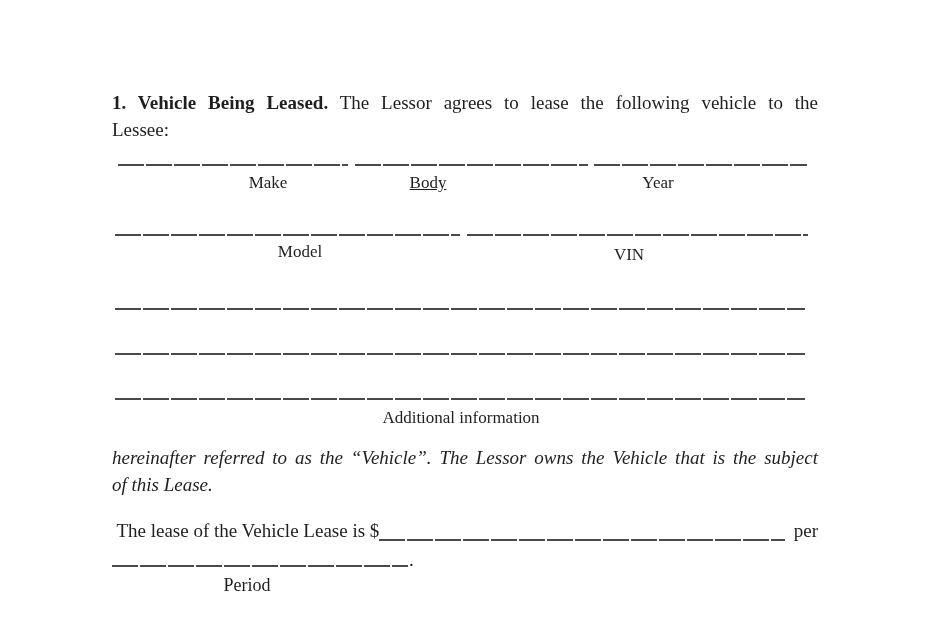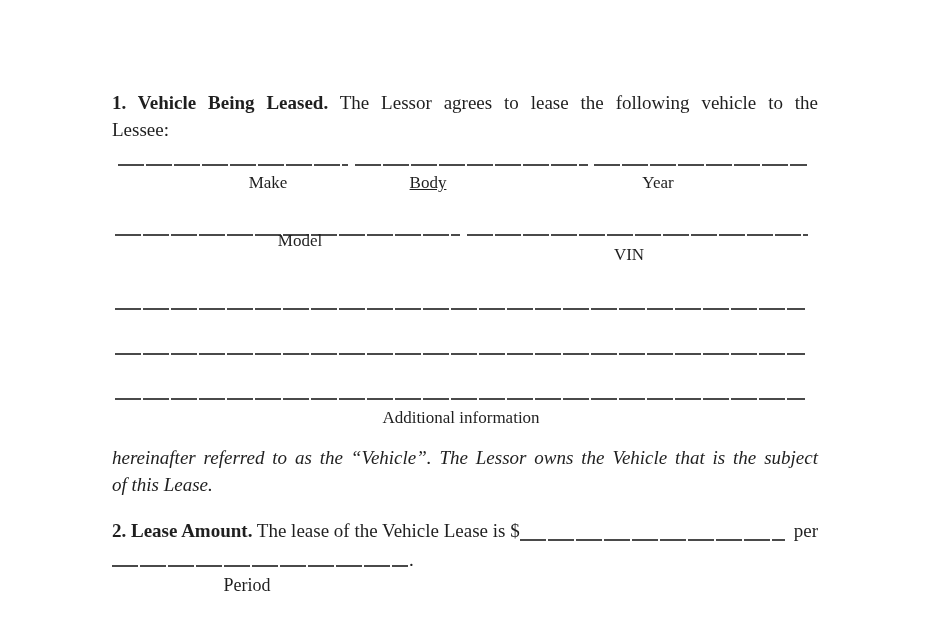--- a/index.html
+++ b/index.html
@@ -57,35 +57,35 @@
 
   <div class="blank" style="left:118px;top:152px;width:230px;"></div>
   <div class="blank" style="left:355px;top:152px;width:233px;"></div>
   <div class="blank" style="left:594px;top:152px;width:213px;"></div>
   <div class="field-label" style="left:268px;top:173px;">Make</div>
   <div class="field-label" style="left:428px;top:173px;text-decoration:underline;">Body</div>
   <div class="field-label" style="left:658px;top:173px;">Year</div>
 
   <div class="blank" style="left:115px;top:222px;width:345px;"></div>
   <div class="blank" style="left:467px;top:222px;width:341px;"></div>
-  <div class="field-label" style="left:300px;top:231px;">Model</div>
+  <div class="field-label" style="left:300px;top:242px;">Model</div>
   <div class="field-label" style="left:629px;top:245px;">VIN</div>
 
   <div class="blank" style="left:115px;top:296px;width:690px;"></div>
   <div class="blank" style="left:115px;top:341px;width:690px;"></div>
   <div class="blank" style="left:115px;top:386px;width:690px;"></div>
   <div class="field-label" style="left:461px;top:408px;">Additional information</div>
 
   <div class="abs para" style="top:444px;font-style:italic;">
     <div class="jline">hereinafter referred to as the “Vehicle”. The Lessor owns the Vehicle that is the subject</div>
     <div class="lline">of this Lease.</div>
   </div>
 
   <div class="amount-row">
-    <span class="bold">2. Lease Amount.</span><span> The lease of the Vehicle Lease is $</span>
+    <span> The lease of the Vehicle Lease is $</span>
     <span class="amount-blank"></span>
     <span>per</span>
   </div>
 
   <div class="blank" style="left:112px;top:553px;width:296px;"></div>
   <div class="abs dot">.</div>
   <div class="field-label period-label" style="left:247px;top:575px;">Period</div>
 
 </div>
 

